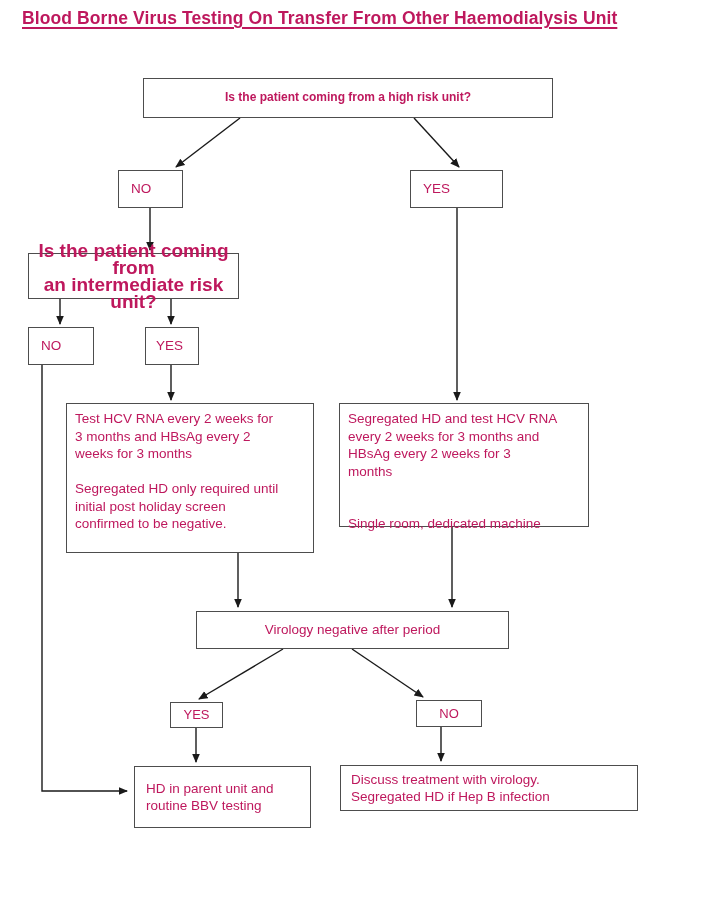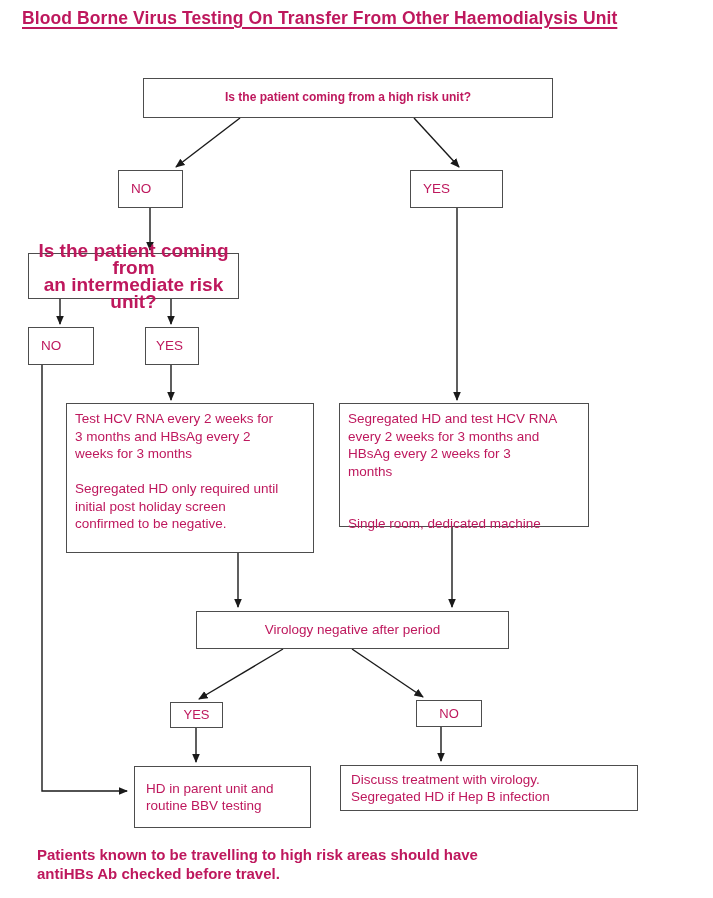--- a/index.html
+++ b/index.html
@@ -131,16 +131,14 @@
   <div class="box center" style="left:170px; top:702px; width:53px; height:26px; font-size:13px;">YES</div>
 
   <div class="box center" style="left:416px; top:700px; width:66px; height:27px; font-size:13px;">NO</div>
 
   <div class="box prewrap" style="left:134px; top:766px; width:177px; height:62px; padding-left:11px;">HD in parent unit and
 routine BBV testing</div>
 
   <div class="box prewrap" style="left:332px; top:765px; width:298px; height:46px; padding-left:10px;margin-left:8px;">Discuss treatment with virology.
 Segregated HD if Hep B infection</div>
 
-  <div id="footnote">Patients known to be travelling to high risk areas should have
-antiHBs Ab checked before travel.</div>
 
 </div>
 
 </body></html>

